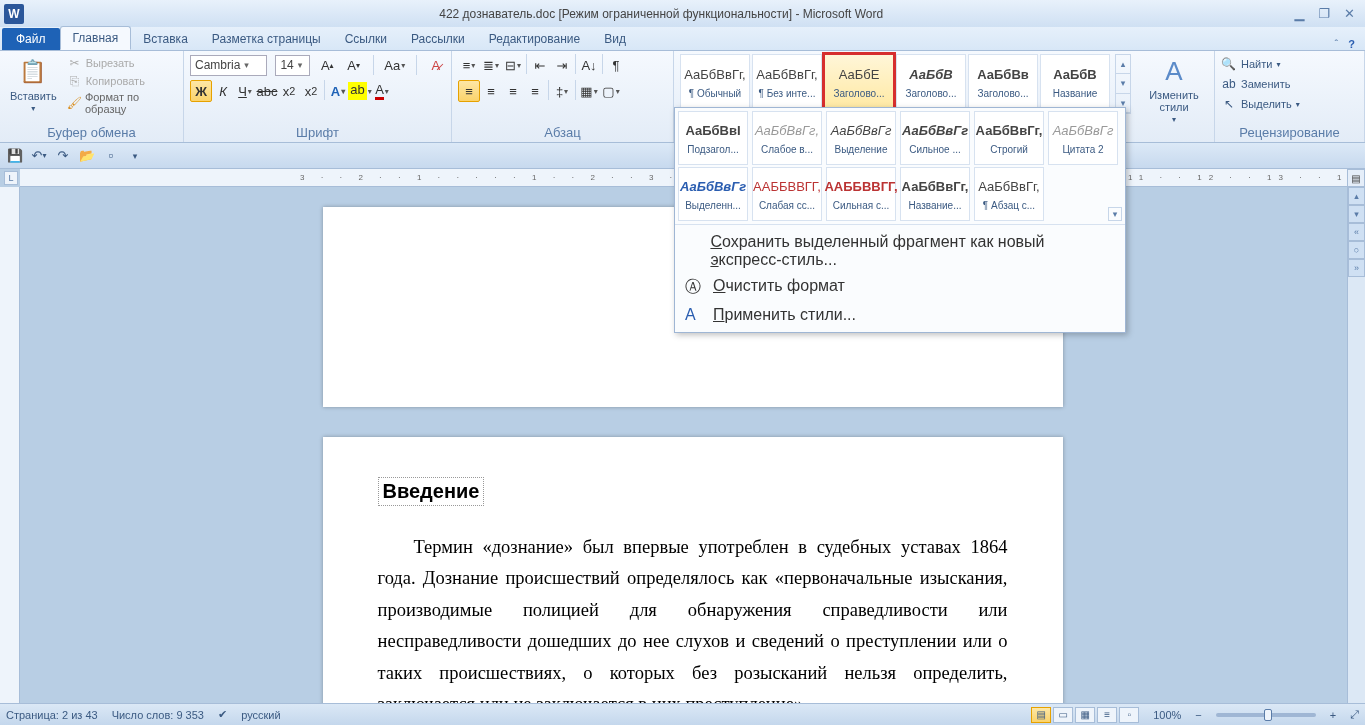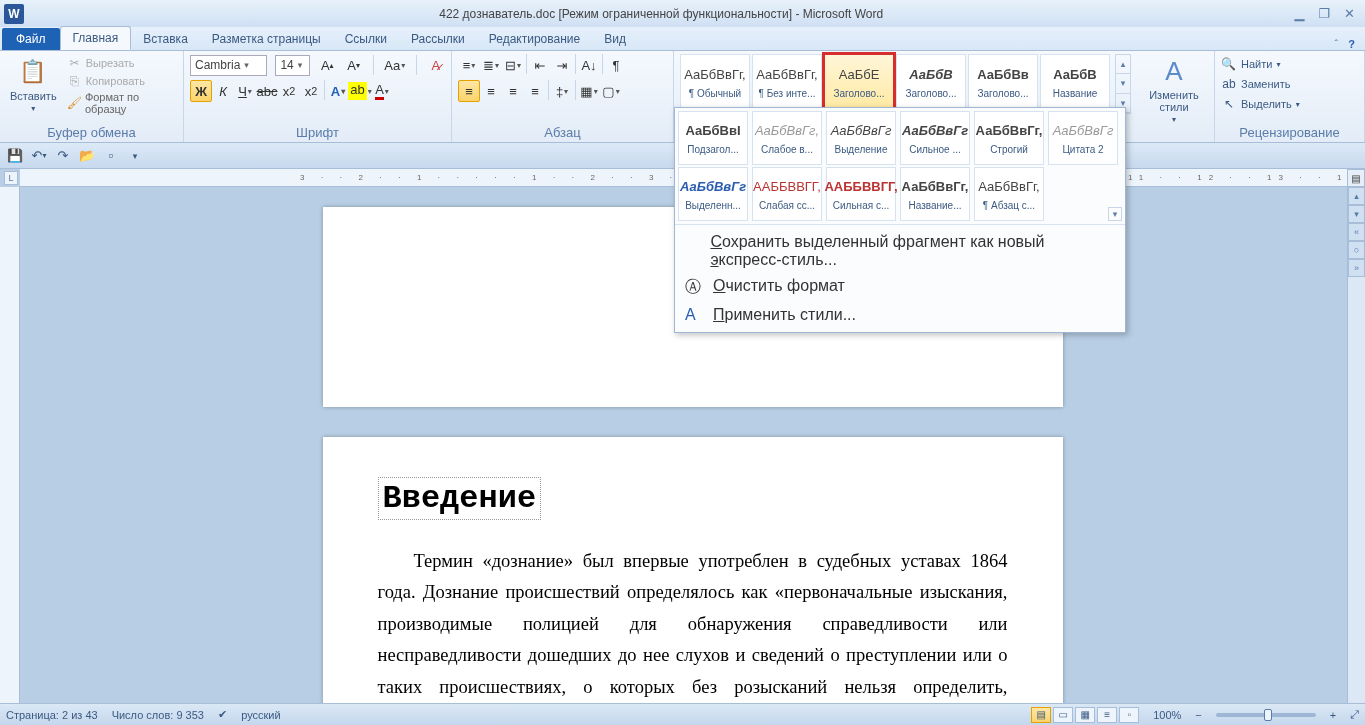--- a/index.html
+++ b/index.html
@@ -64,21 +64,21 @@
 .qat { height:26px; background:linear-gradient(#dce9f7,#c7d9ee); display:flex; align-items:center; gap:6px; padding:0 6px; border-bottom:1px solid #a7bdd8;}
 .qat .q { width:18px; height:18px; display:flex; align-items:center; justify-content:center; color:#3b5a82; font-size:13px;}
 
 
 .workspace { height: calc(725px - 27px - 24px - 92px - 26px - 22px); display:flex; background:#b8cee4; position:relative;}
 .vruler { width:20px; background:#eef4fb; border-right:1px solid #a7bdd8; margin-top:18px;}
 .docarea { flex:1; overflow:hidden; position:relative; }
 .hruler { height:18px; background:#eef4fb; border-bottom:1px solid #a7bdd8; display:flex; align-items:center; font-size:8px; color:#666; padding-left:280px; letter-spacing:7px; white-space:nowrap; overflow:hidden;}
 .page { width:740px; margin:20px auto 0 auto; background:#fff; box-shadow:0 0 4px rgba(0,0,0,.3); min-height:200px;}
 .page2 { width:740px; margin:30px auto 0 auto; background:#fff; box-shadow:0 0 4px rgba(0,0,0,.3); padding:40px 55px; min-height:600px;}
-.doc-h { font-family:Liberation Mono, monospace; font-size:32px; font-weight:bold; color:#000; border:1px dotted #999; padding:2px 4px; display:inline-block;}
+.doc-h { font-family:Liberation Sans, sans-serif; font-size:20px; font-weight:bold; color:#000; border:1px dotted #999; padding:2px 4px; display:inline-block;}
 .doc-p { font-family:"Times New Roman",serif; font-size:18.5px; color:#000; text-align:justify; line-height:1.7; margin-top:26px; text-indent:36px;}
 .rulerL { position:absolute; left:4px; top:2px; width:14px; height:14px; border:1px solid #a7bdd8; background:#eef4fb; font-size:9px; display:flex; align-items:center; justify-content:center; color:#5a7ca8;}
 .rscroll { position:absolute; right:0; top:18px; bottom:0; width:18px; background:#dce8f5; border-left:1px solid #a7bdd8;}
 .rscroll .sbtn { height:18px; background:#cfe0f3; border:1px solid #a7bdd8; display:flex;align-items:center;justify-content:center; font-size:9px; color:#5a7ca8;}
 .nav-pane { position:absolute; right:0; top:0; width:18px; height:18px; background:#e5eef9; border:1px solid #a7bdd8; display:flex; align-items:center; justify-content:center; font-size:10px;}
 
 
 .status { height:22px; background:linear-gradient(#dbe8f6,#c4d7ec); border-top:1px solid #a7bdd8; display:flex; align-items:center; font-size:11px; color:#3b5a82; padding:0 6px; gap:14px;}
 .status .spacer { flex:1; }
 .status .views { display:flex; gap:2px;}

